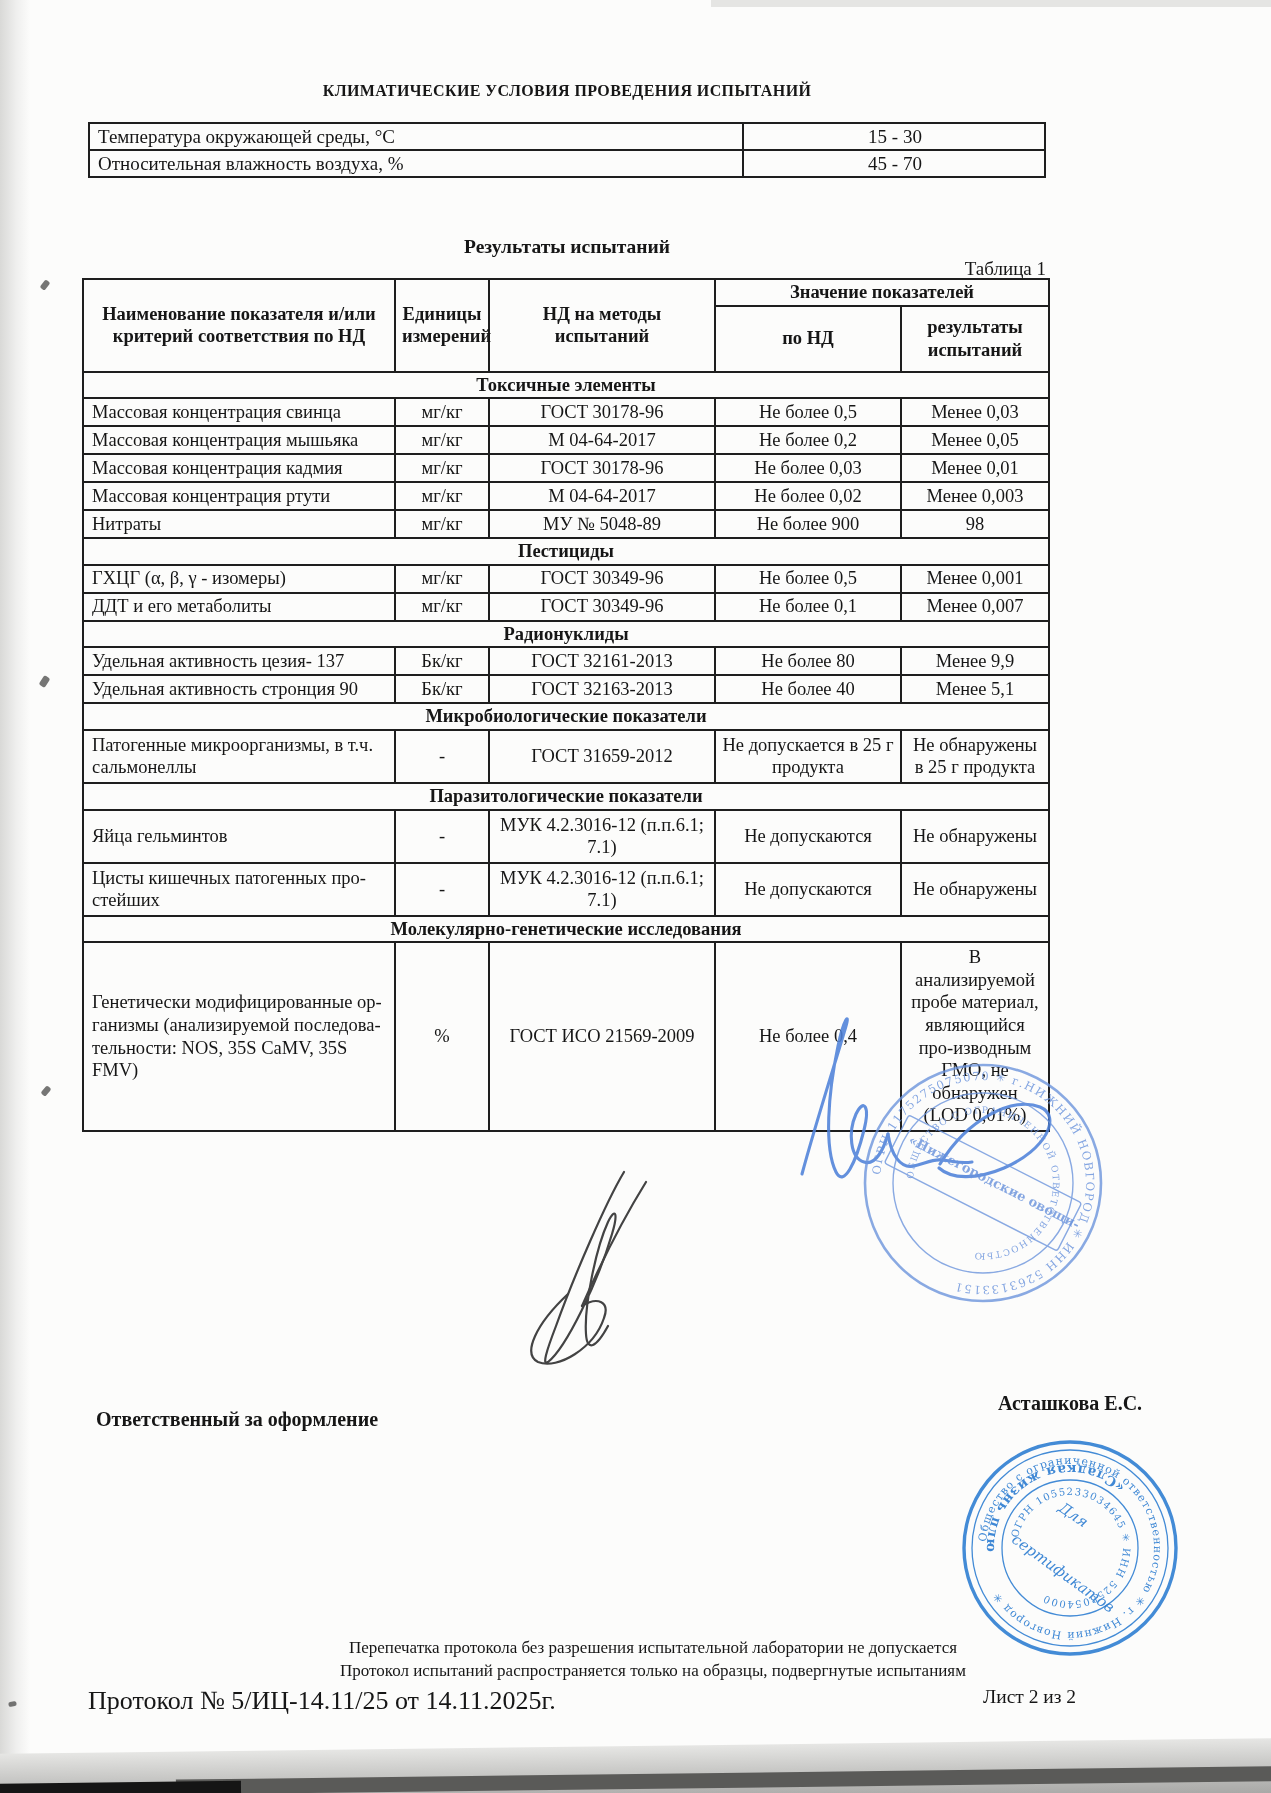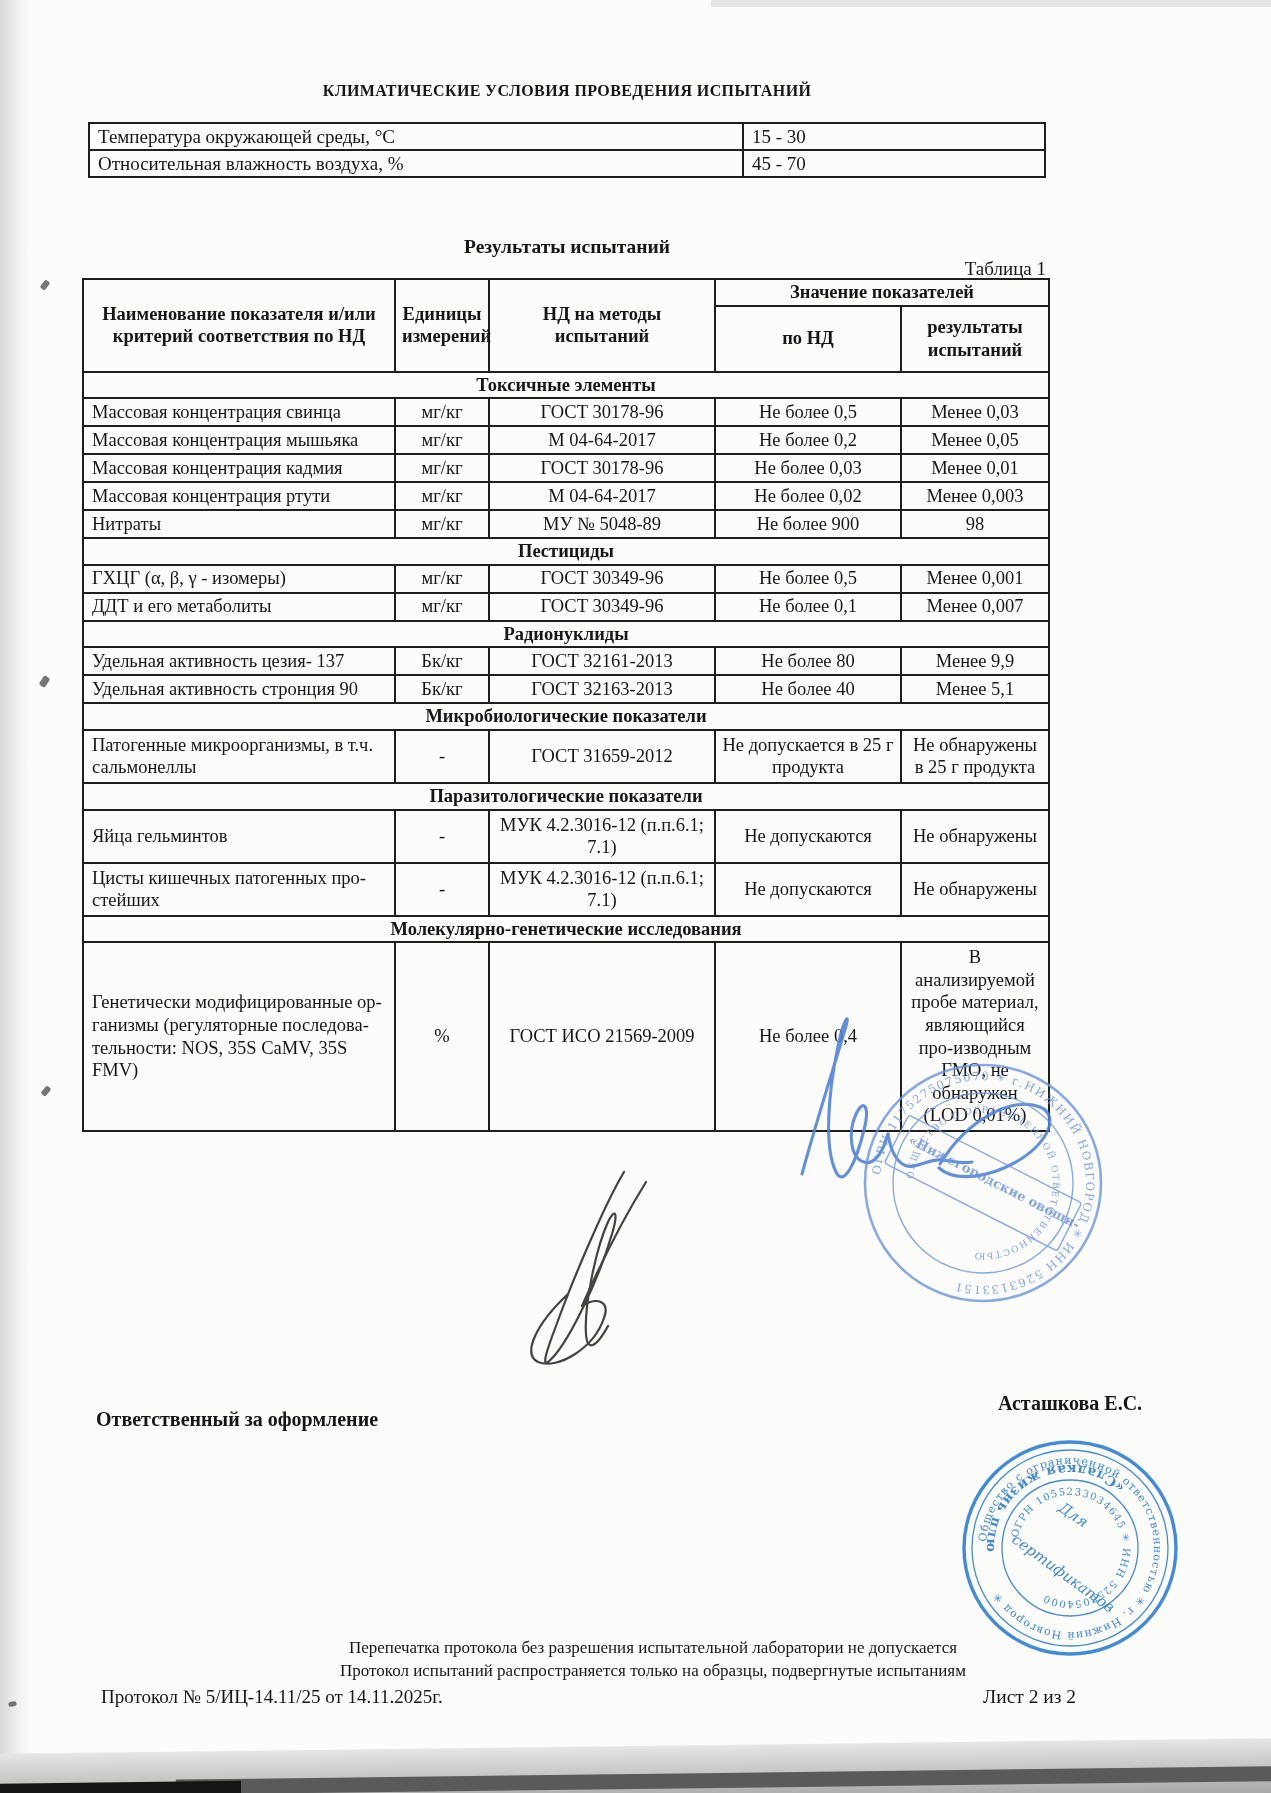--- a/index.html
+++ b/index.html
@@ -33,21 +33,21 @@
   .title {
     position:absolute; left:88px; top:82px; width:958px;
     text-align:center; font-weight:bold; font-size:16px; letter-spacing:.4px;
   }
   table { border-collapse:collapse; }
   td { border:2px solid #1e1e1e; font-size:19px; padding:1px 6px; vertical-align:middle; }
 
   .climate { position:absolute; left:88px; top:122px; width:958px; table-layout:fixed; }
   .climate td { height:27px; }
   .climate .cl-label { text-align:left; padding-left:8px; }
-  .climate .cl-value { width:302px; text-align:left; padding-left:8px; }
+  .climate .cl-value { width:302px; text-align:center; padding-left:8px; }
 
   .res-heading { position:absolute; left:88px; top:236px; width:958px;
     text-align:center; font-weight:bold; font-size:19.5px; }
   .tbl-caption { position:absolute; left:88px; top:258px; width:958px;
     text-align:right; font-size:19px; }
 
   .results { position:absolute; left:82px; top:278px; width:966px; table-layout:fixed; }
   .results td { text-align:center; font-size:18.5px; line-height:1.22; }
   .results td.n { text-align:left; padding-left:8px;margin-left:32px; }
   .results .hdr { font-weight:bold; }
@@ -56,21 +56,21 @@
   .results .sec td { font-weight:bold; height:25px; }
   .results .r td { height:28px; }
   .results .tall td { padding-top:3px; padding-bottom:3px; }
 
   .sign-label { position:absolute; left:96px; top:1408px; font-size:20px; font-weight:bold; }
   .sign-name  { position:absolute; left:998px; top:1392px; font-size:20px; font-weight:bold; white-space:nowrap; }
 
   .note { position:absolute; left:88px; width:1130px; text-align:center; font-size:17px; }
   .note1 { top:1638px; }
   .note2 { top:1661px; }
-  .protocol { position:absolute; left:101px; top:1686px; font-size:19px; }
+  .protocol { position:absolute; left:88px; top:1686px; font-size:26px; }
   .sheet    { position:absolute; left:983px; top:1686px; font-size:19.5px; }
 
   .sig-blue  { position:absolute; left:788px; top:1002px; width:290px; height:240px; }
   .sig-black { position:absolute; left:498px; top:1166px; width:180px; height:208px; }
   .stamp1 { position:absolute; left:856px; top:1056px; width:254px; height:254px; }
   .stamp2 { position:absolute; left:958px; top:1436px; width:224px; height:224px; }
   svg text { font-family:"DejaVu Serif","Liberation Serif",serif; }
 </style>
 </head>
 <body>
@@ -216,21 +216,21 @@
       <td>-</td>
       <td>МУК 4.2.3016-12 (п.п.6.1; 7.1)</td>
       <td>Не допускаются</td>
       <td>Не обнаружены</td>
     </tr>
 
     <tr class="sec">
       <td colspan="5">Молекулярно-генетические исследования</td>
     </tr>
     <tr class="tall">
-      <td class="n">Генетически модифицированные ор-ганизмы (регуляторные последова-тельности: NOS, 35S CaMV, 35S FMV)</td>
+      <td class="n">Генетически модифицированные ор-ганизмы (анализируемой последова-тельности: NOS, 35S CaMV, 35S FMV)</td>
       <td>%</td>
       <td>ГОСТ ИСО 21569-2009</td>
       <td>Не более 0,4</td>
       <td>В анализируемой пробе материал, являющийся про-изводным ГМО, не обнаружен (LOD 0,01%)</td>
     </tr>
   </tbody>
     </table>
 
   <svg class="sig-blue" viewBox="0 0 290 240">
     <g fill="none" stroke="#4f82d9" stroke-width="3.1" stroke-linecap="round" opacity="0.88">

